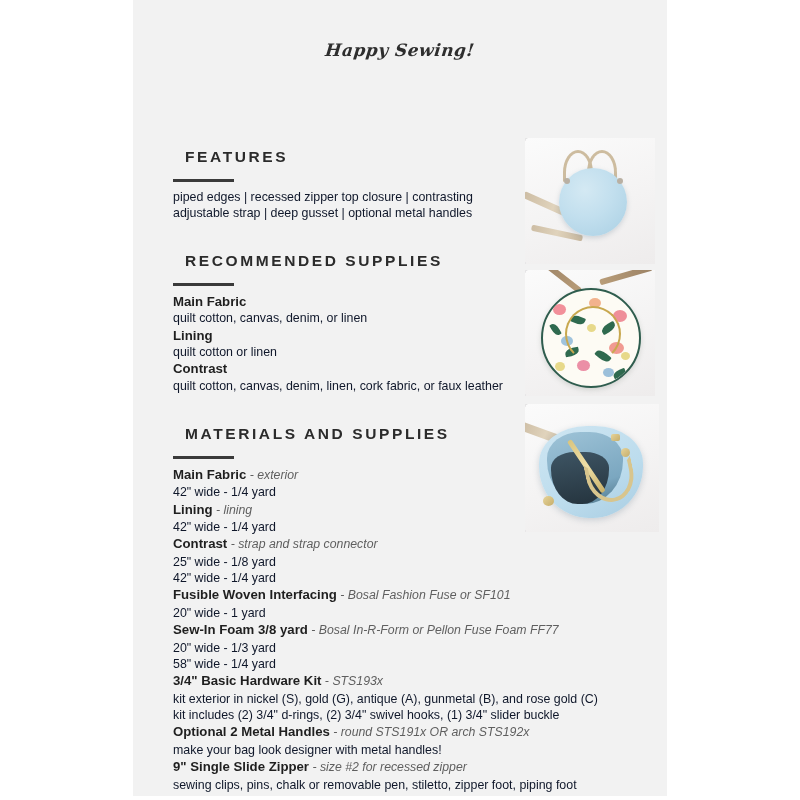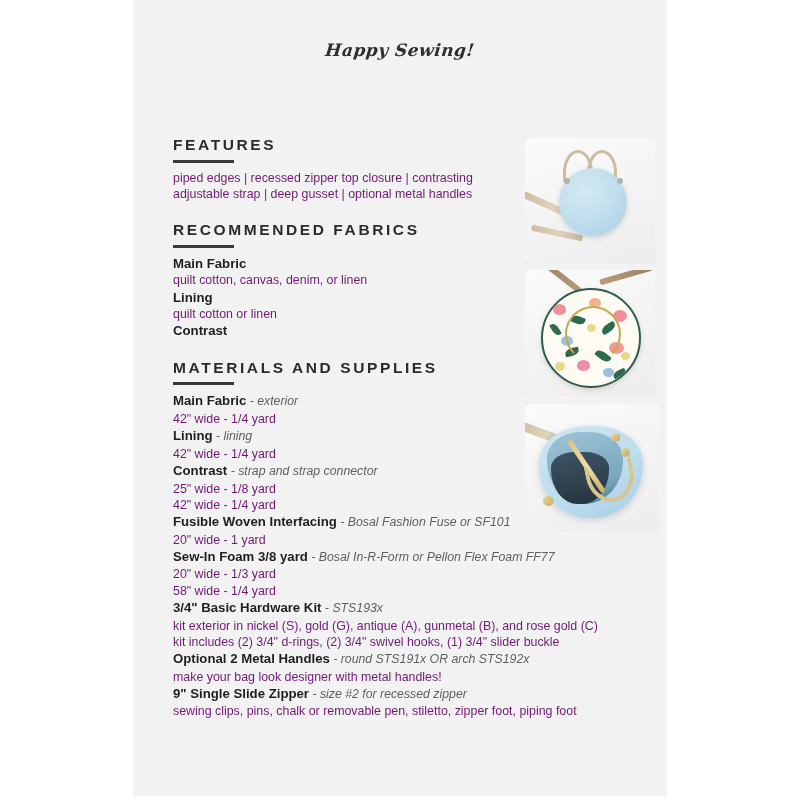--- a/index.html
+++ b/index.html
@@ -40,32 +40,32 @@
     left: 40px;
     top: 136px;
     width: 460px;
   }
   .section { margin: 0; }
   .section-heading {
     font-size: 15.5px;
     font-weight: 700;
     letter-spacing: 2.6px;
     color: #2b2b2b;
-    margin: 0;
+    margin: 12px;
     line-height: 1.2;
   }
   .rule {
     width: 61px;
     height: 3px;
     background: #3a3a3a;
     margin: 5px 0 7px 0;
   }
   .body-line {
     font-size: 12.4px;
-    color: #701a75;
+    color: #0f172a;
     line-height: 16.3px;
     white-space: nowrap;
   }
   .label-line {
     font-size: 13.2px;
     line-height: 17.5px;
     color: #1f1f1f;
     font-weight: 700;
     white-space: nowrap;
   }
@@ -189,30 +189,31 @@
     <div class="section">
       <div class="section-heading">FEATURES</div>
       <div class="rule"></div>
       <div class="body-line">piped edges | recessed zipper top closure | contrasting</div>
       <div class="body-line">adjustable strap | deep gusset | optional metal handles</div>
     </div>
 
     <div class="gap-lg"></div>
 
     <div class="section">
-      <div class="section-heading">RECOMMENDED FABRICS</div>
+      <div class="section-heading">RECOMMENDED SUPPLIES</div>
       <div class="rule"></div>
 
       <div class="label-line">Main Fabric</div>
       <div class="body-line">quilt cotton, canvas, denim, or linen</div>
 
       <div class="label-line">Lining</div>
       <div class="body-line">quilt cotton or linen</div>
 
       <div class="label-line">Contrast</div>
+      <div class="body-line">quilt cotton, canvas, denim, linen, cork fabric, or faux leather</div>
     </div>
 
     <div class="gap-lg"></div>
 
     <div class="section">
       <div class="section-heading">MATERIALS AND SUPPLIES</div>
       <div class="rule"></div>
 
       <div>
 
@@ -231,21 +232,21 @@
           <div class="body-line">25" wide - 1/8 yard</div>
           <div class="body-line">42" wide - 1/4 yard</div>
         </div>
 
         <div>
           <div class="label-line"><span>Fusible Woven Interfacing</span><span class="desc"> - Bosal Fashion Fuse or SF101</span></div>
           <div class="body-line">20" wide - 1 yard</div>
         </div>
 
         <div>
-          <div class="label-line"><span>Sew-In Foam 3/8 yard</span><span class="desc"> - Bosal In-R-Form or Pellon Flex Foam FF77</span></div>
+          <div class="label-line"><span>Sew-In Foam 3/8 yard</span><span class="desc"> - Bosal In-R-Form or Pellon Fuse Foam FF77</span></div>
           <div class="body-line">20" wide - 1/3 yard</div>
           <div class="body-line">58" wide - 1/4 yard</div>
         </div>
 
         <div>
           <div class="label-line"><span>3/4" Basic Hardware Kit</span><span class="desc"> - STS193x</span></div>
           <div class="body-line">kit exterior in nickel (S), gold (G), antique (A), gunmetal (B), and rose gold (C)</div>
           <div class="body-line">kit includes (2) 3/4" d-rings, (2) 3/4" swivel hooks, (1) 3/4" slider buckle</div>
         </div>
 

